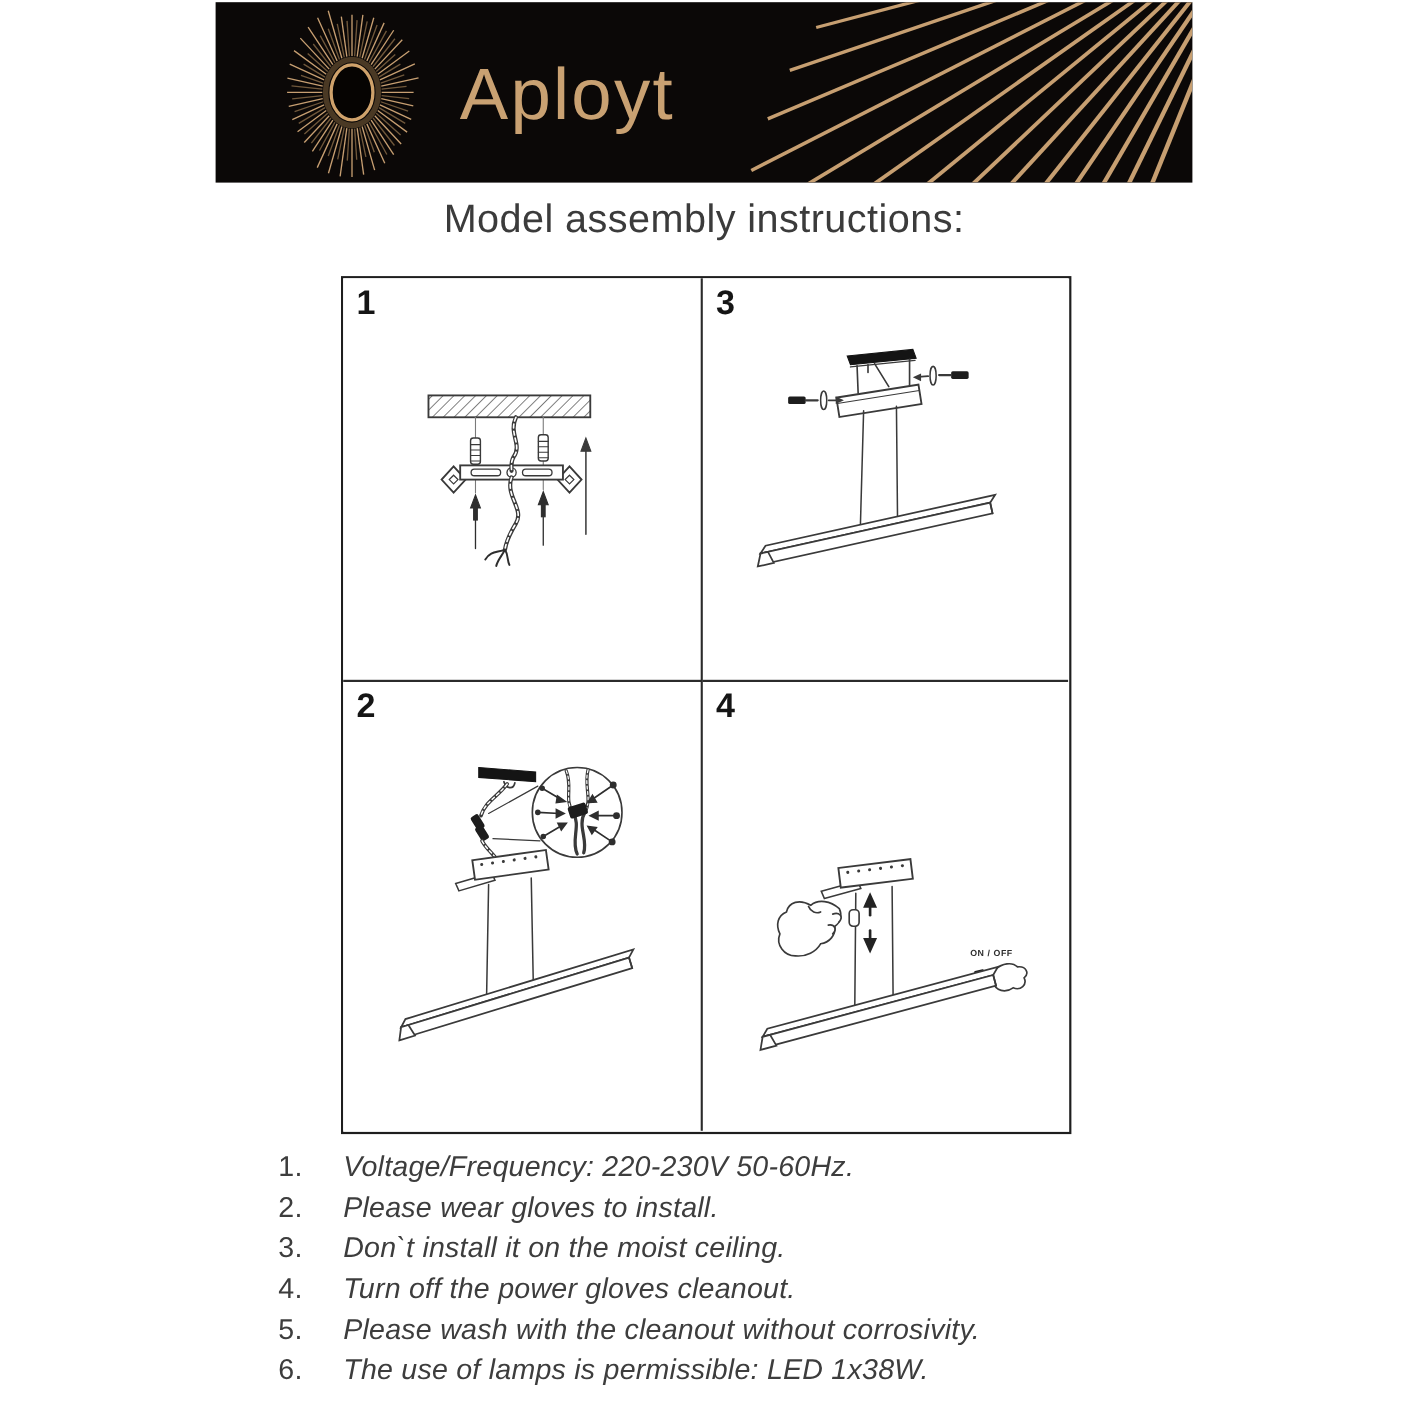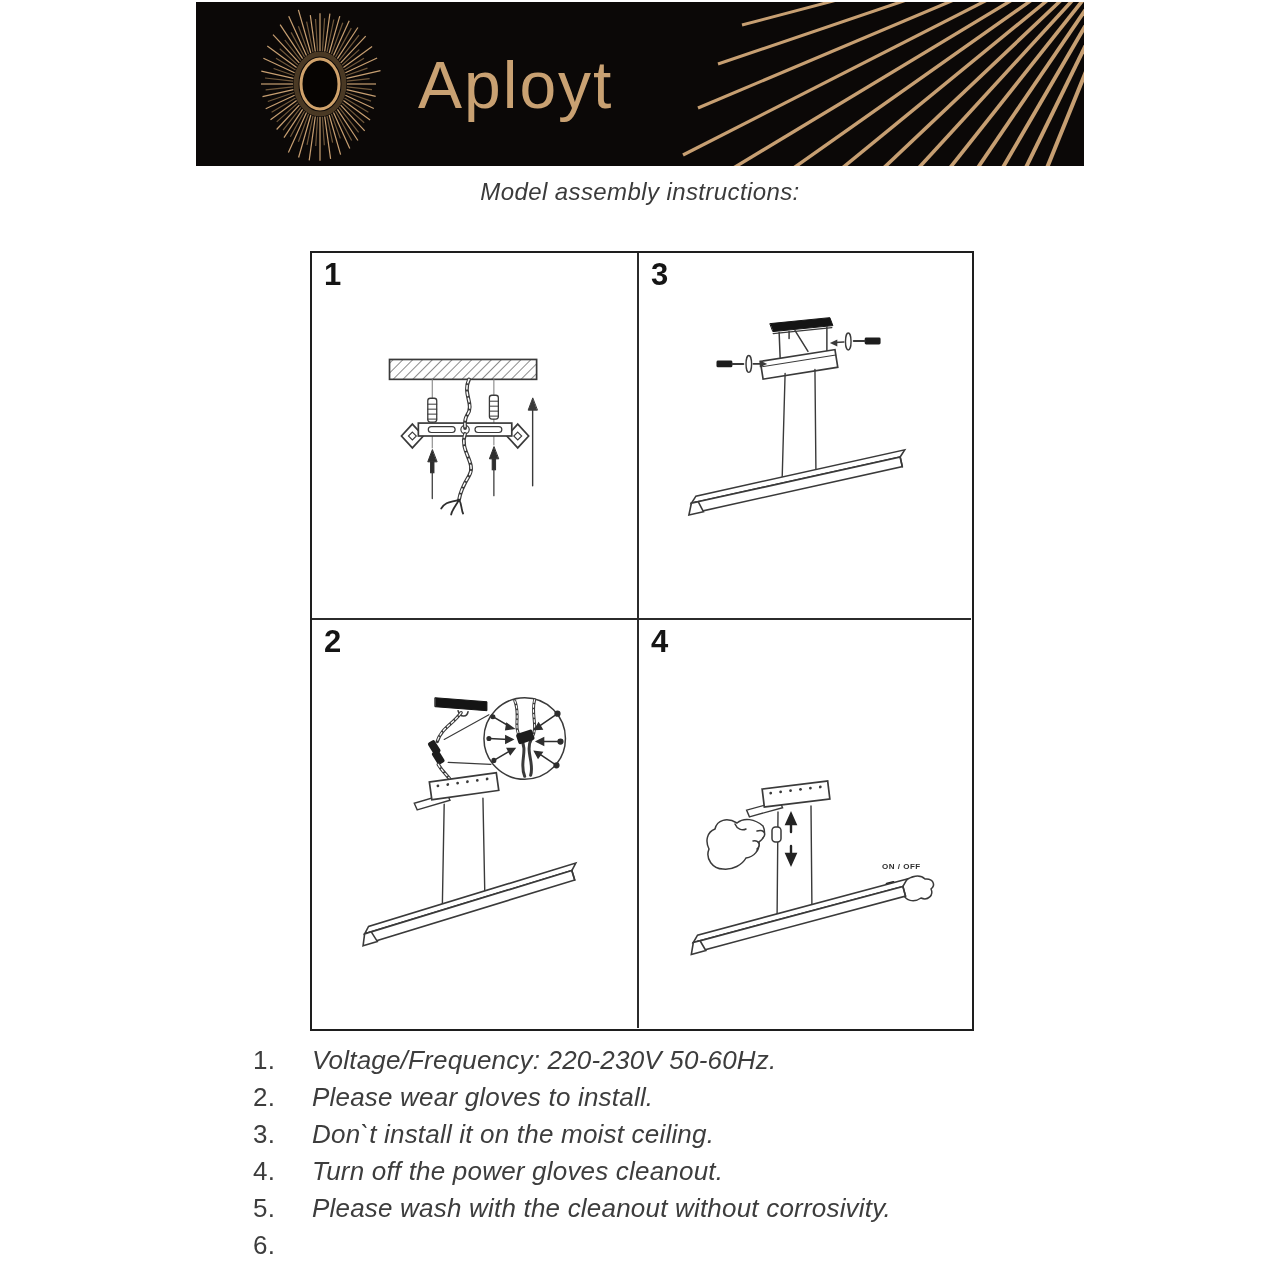--- a/index.html
+++ b/index.html
@@ -10,21 +10,21 @@
   
   .banner { position:absolute; left:196px; top:2px; width:888px; height:164px;
             background:#0b0807; overflow:hidden; }
   .banner svg { position:absolute; left:0; top:0; }
   .brand { position:absolute; left:222px; top:50px; font-size:66px; line-height:1;
            color:#c9a172; letter-spacing:2px; font-weight:400; }
 
   
   .title-line { position:absolute; left:0; width:100%; text-align:center;
                 color:#3b3b3b; letter-spacing:0.4px; }
-  .t1 { top:178px; font-size:24px;font-style:italic; }
+  .t1 { top:178px; font-size:36px; }
   .t2 { top:213px; font-size:30px; }
 
   
   .grid { position:absolute; left:310px; top:251px; width:664px; height:780px;
           border:2.5px solid #1e1e1e; background:#fff; }
   .cell { position:absolute; background:#fff; }
   .c1 { left:0;     top:0;     width:327px; height:367px; border-right:2px solid #2b2b2b; border-bottom:2px solid #2b2b2b; }
   .c3 { left:327px; top:0;     width:332px; height:367px; border-bottom:2px solid #2b2b2b; }
   .c2 { left:0;     top:367px; width:327px; height:408px; border-right:2px solid #2b2b2b; }
   .c4 { left:327px; top:367px; width:332px; height:408px; }
@@ -380,16 +380,17 @@
     <div class="irow">
       <span class="inum">4.</span>
       <span class="itext">Turn off the power gloves cleanout.</span>
     </div>
     <div class="irow">
       <span class="inum">5.</span>
       <span class="itext">Please wash with the cleanout without corrosivity.</span>
     </div>
     <div class="irow">
       <span class="inum">6.</span>
+      <span class="itext">The use of lamps is permissible: LED 1x38W.</span>
     </div>
   </div>
 
 </div>
 
 </body></html>

